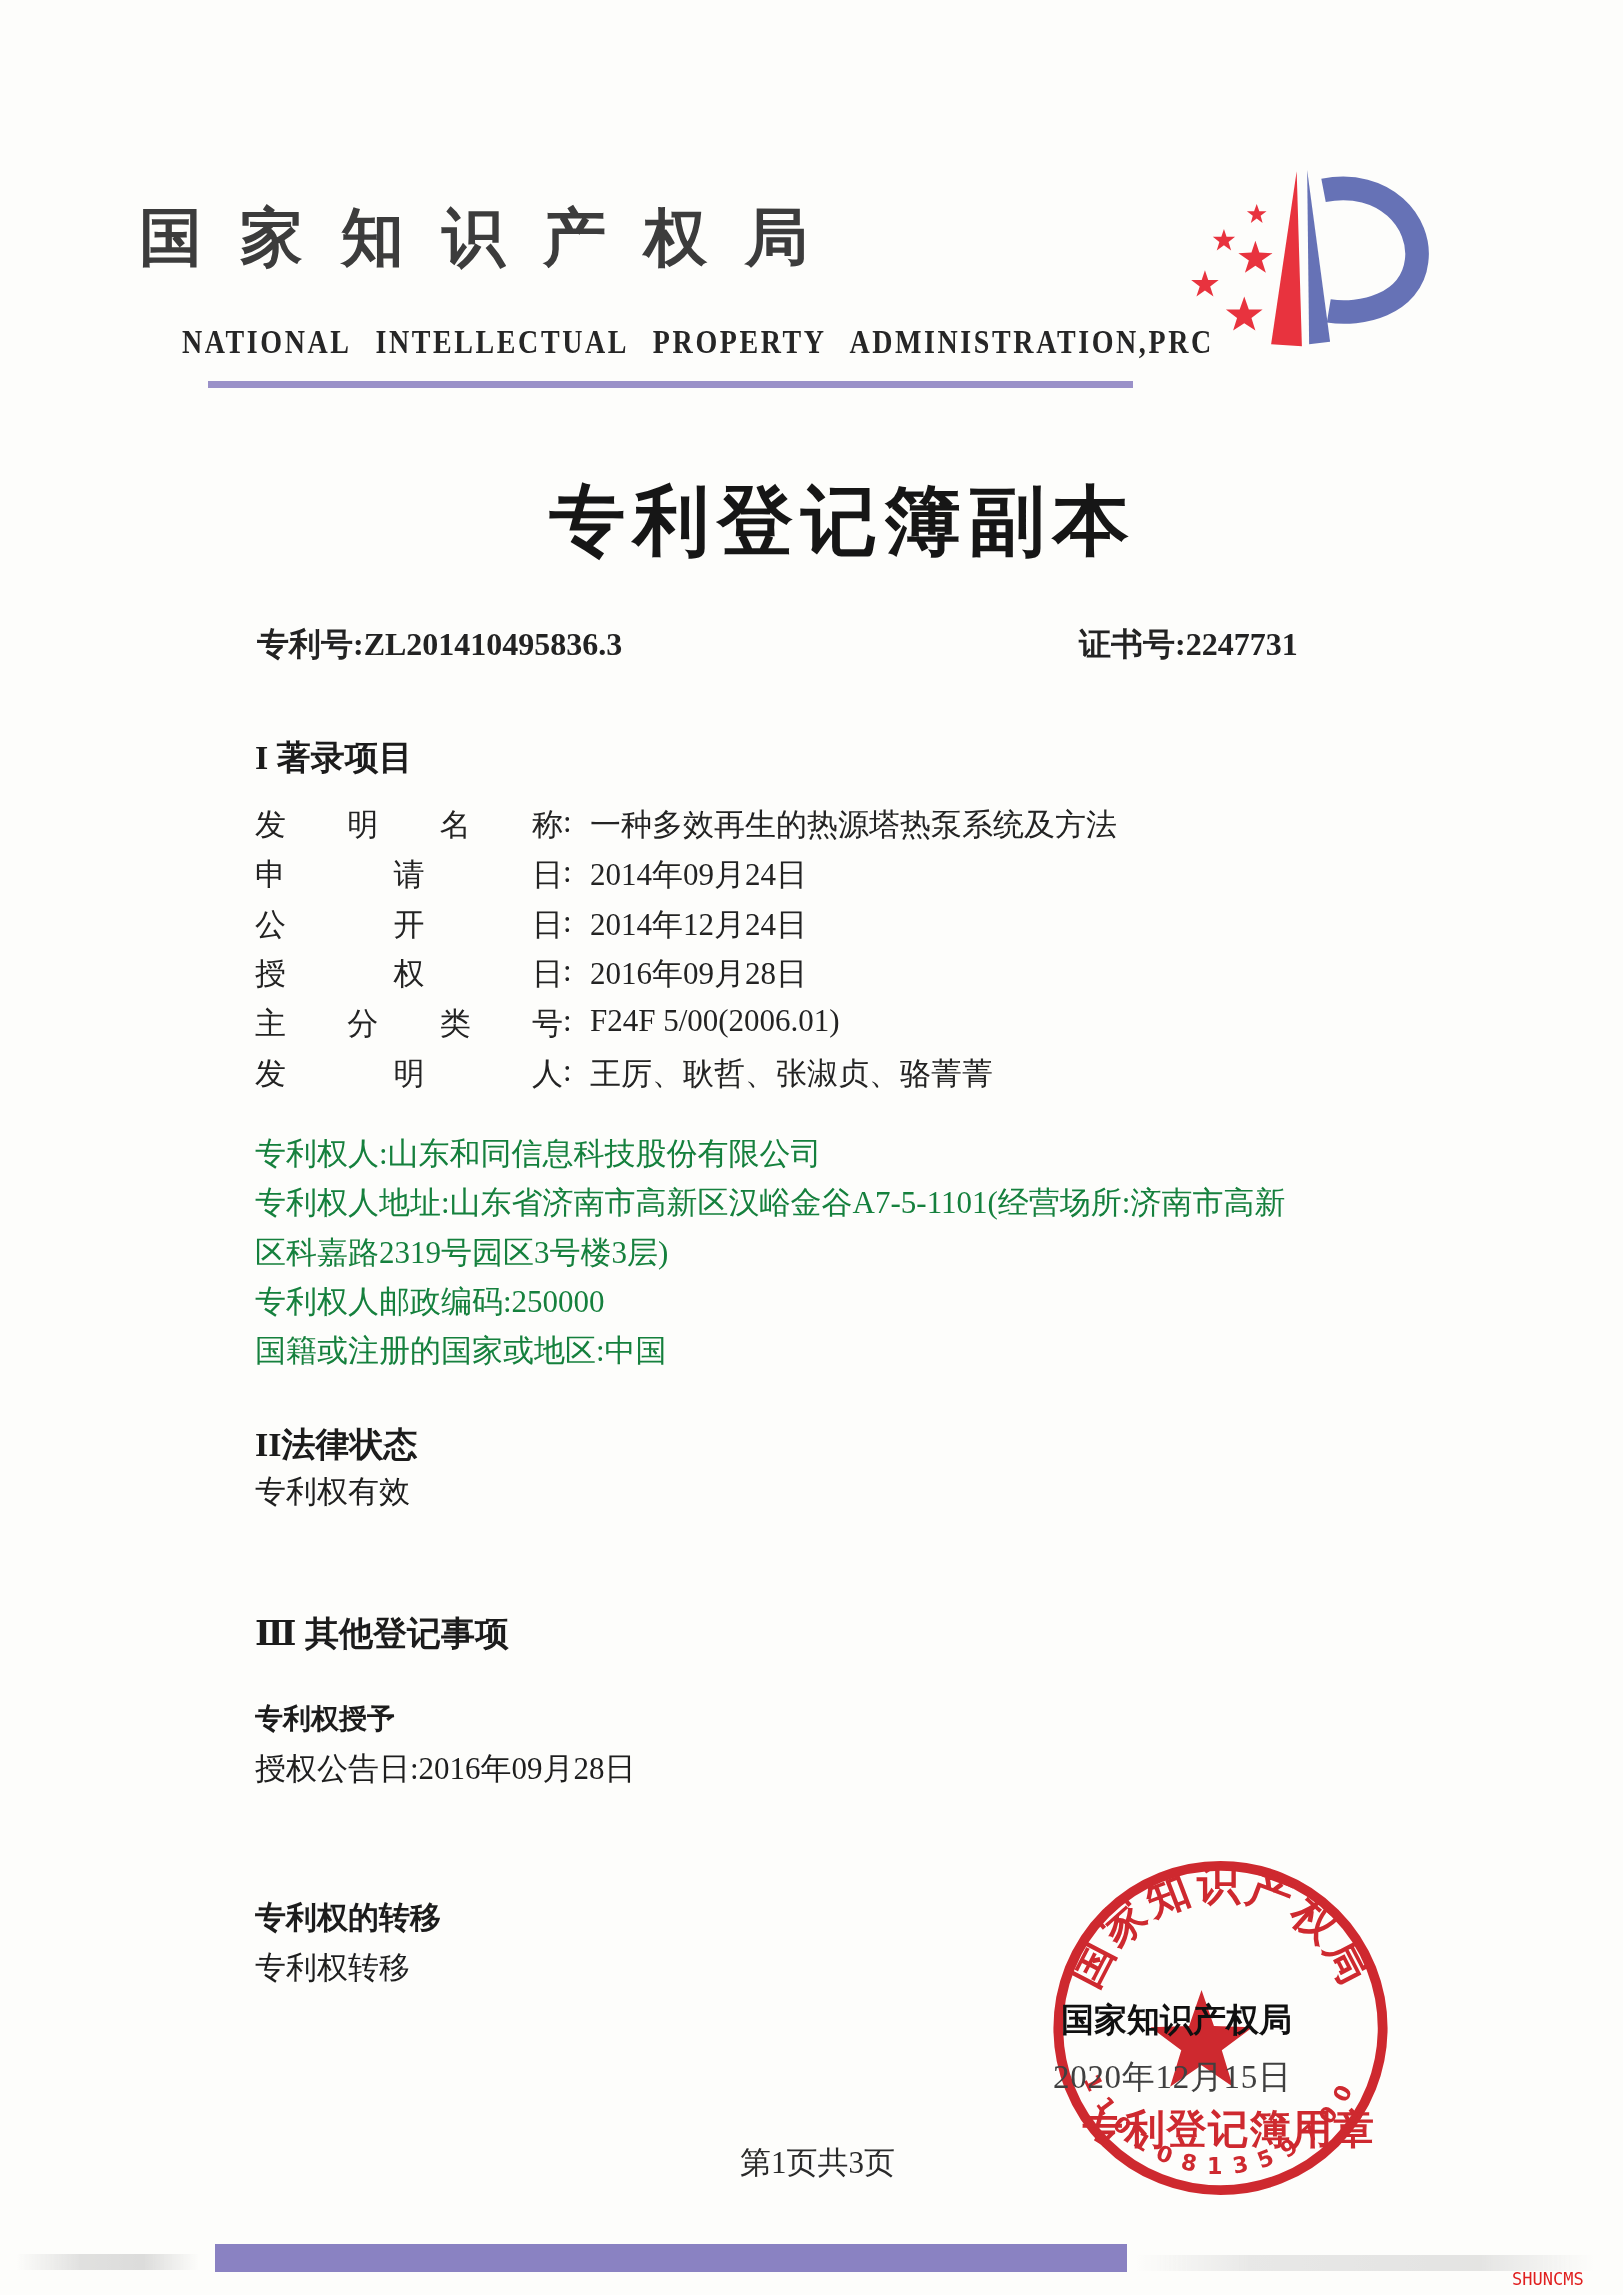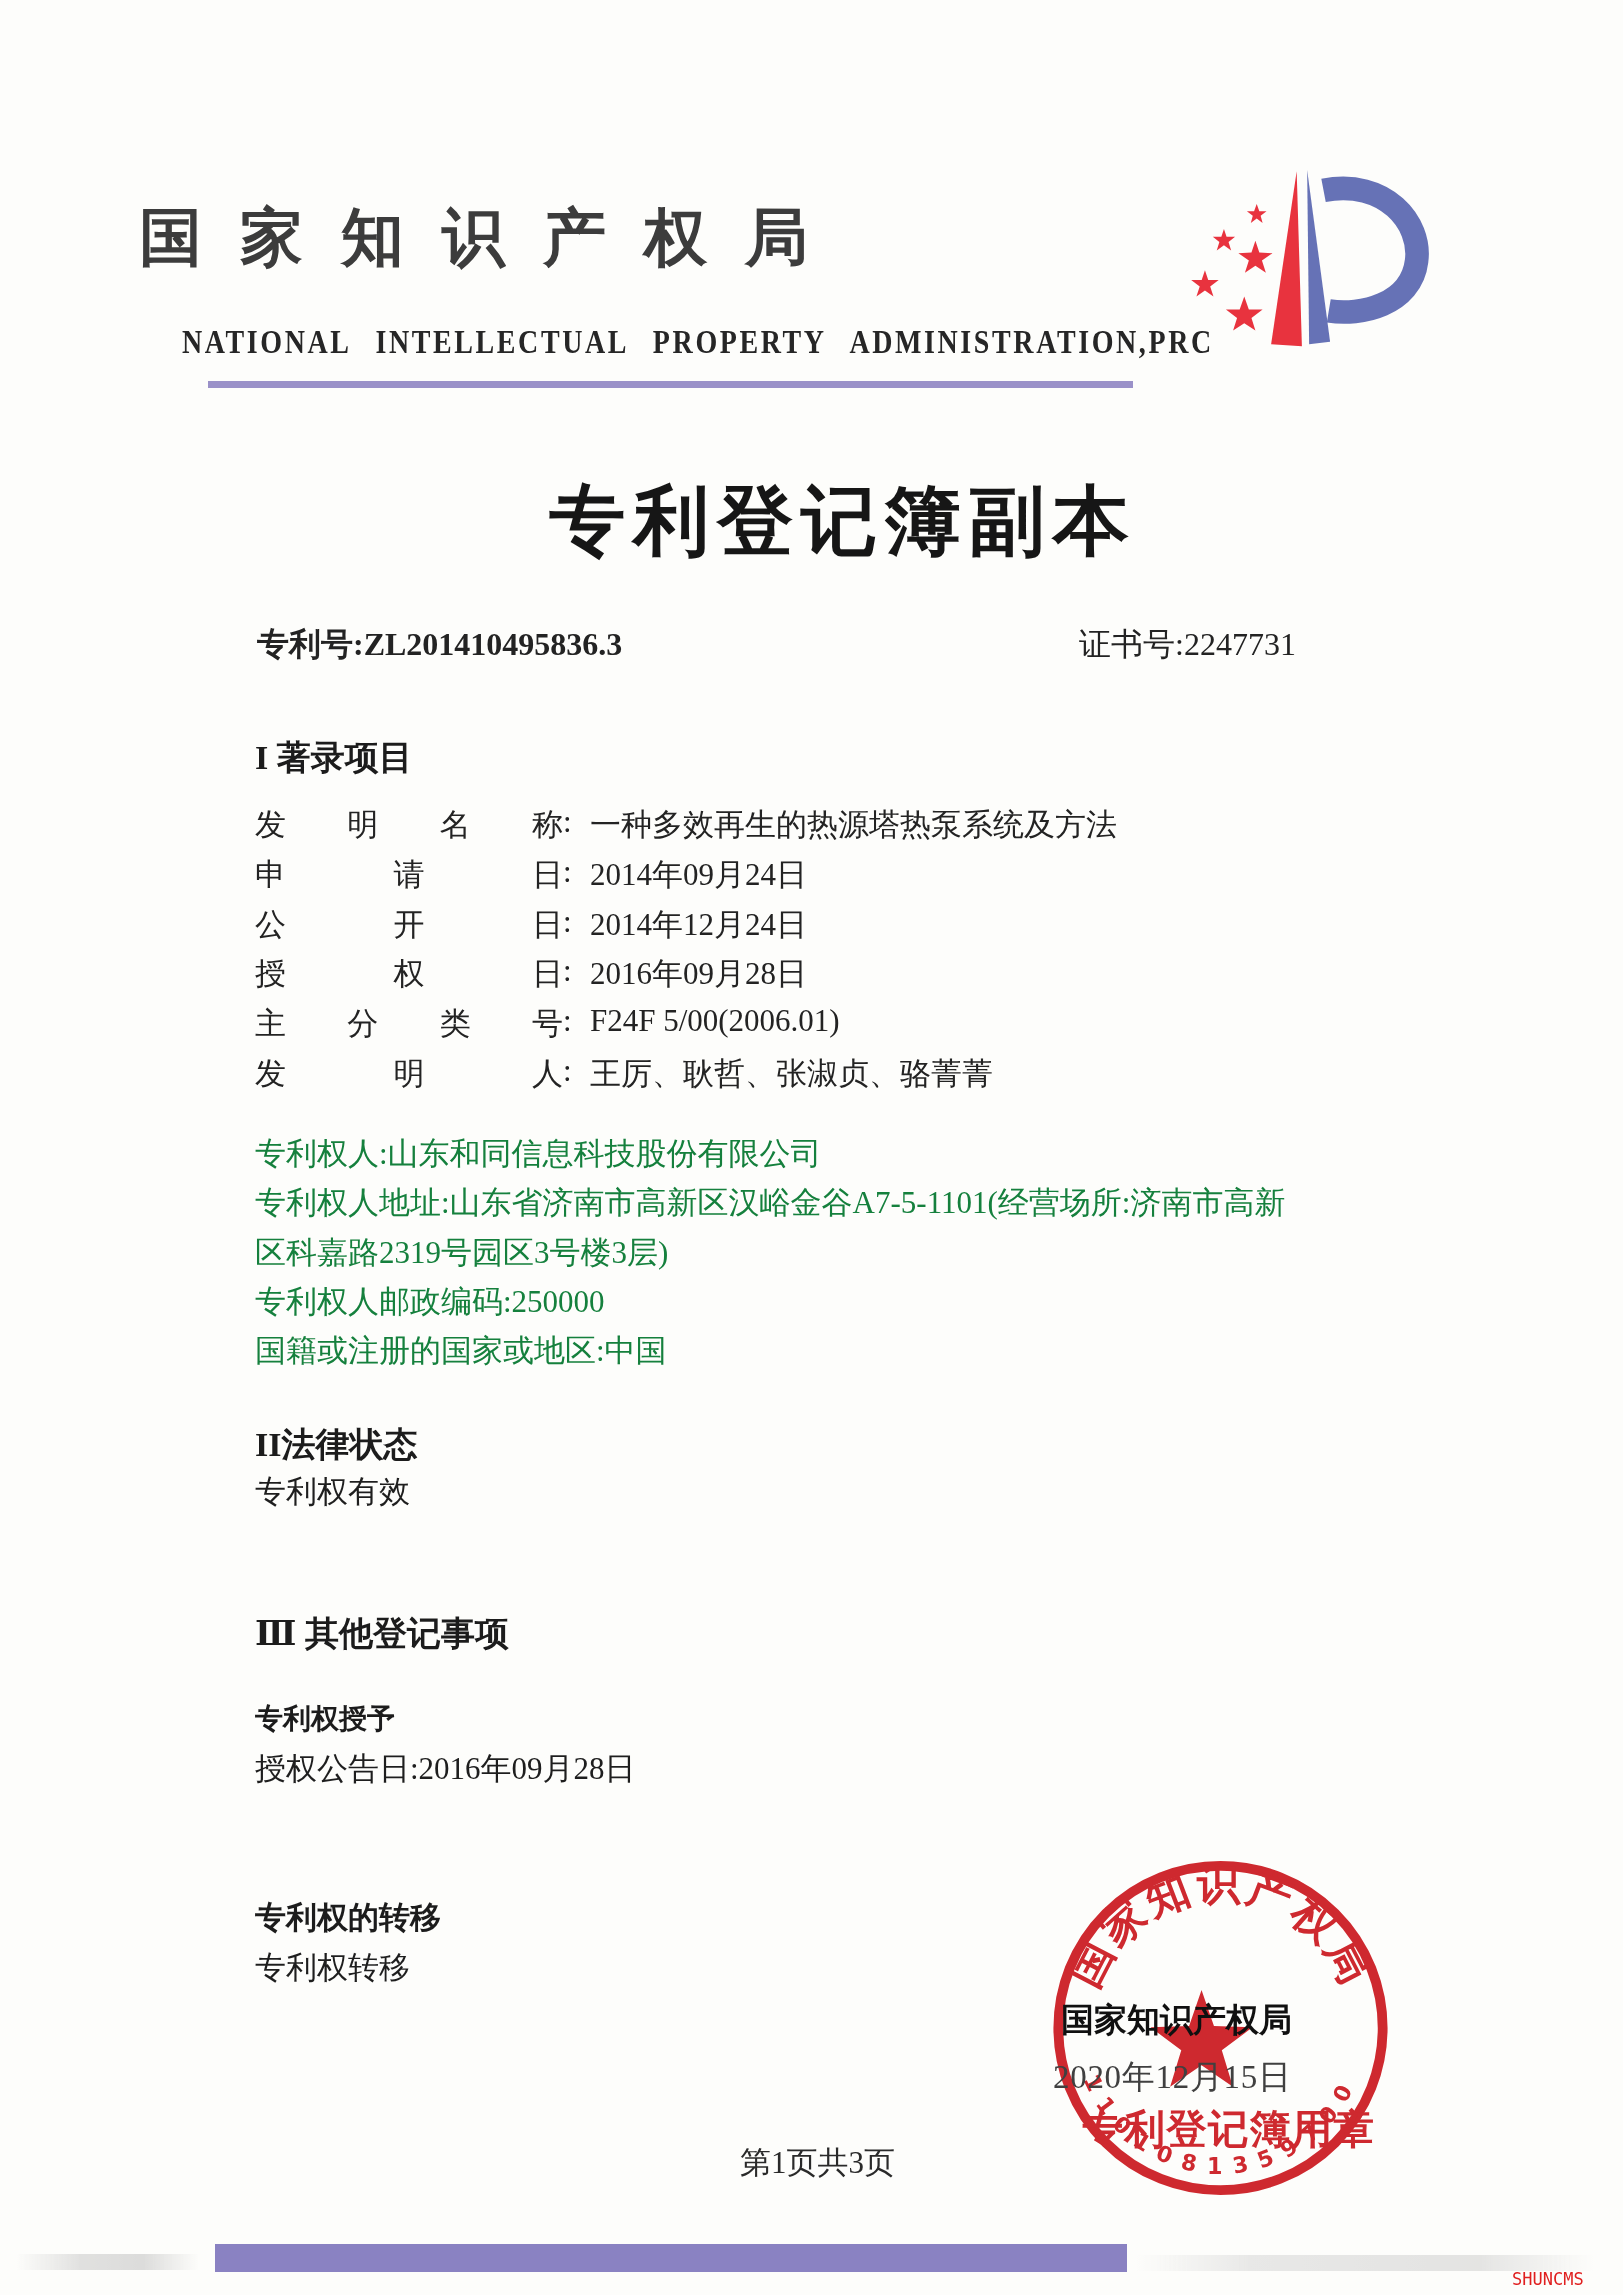--- a/index.html
+++ b/index.html
@@ -43,21 +43,21 @@
   
   .doc-title{
     left:450px;top:482px;width:786px;
     text-align:center;
     font-size:76px;font-weight:bold;
     letter-spacing:7.9px;line-height:1.05;
     color:#161616;white-space:nowrap;
   }
   .meta-row{left:0;top:623px;width:1376px;height:46px;}
   .meta-patent{position:absolute;left:257px;top:0;font-size:32px;font-weight:bold;white-space:nowrap;}
-  .meta-cert{position:absolute;left:1079px;top:0;font-size:32px;font-weight:normal;white-space:nowrap;}
+  .meta-cert{position:absolute;left:1079px;top:0;font-size:32px;font-weight:bold;white-space:nowrap;}
 
   
   .sec-heading{font-size:34px;font-weight:bold;white-space:nowrap;color:#1c1c1c;}
   .s1-heading{left:255px;top:735px;}
   .field-row{position:absolute;left:255px;width:1152px;height:46px;font-size:31px;white-space:nowrap;}
   .flabel{
     display:inline-block;width:308px;
     text-align:justify;text-align-last:justify;
     -moz-text-align-last:justify;text-justify:inter-character;
     vertical-align:top;

